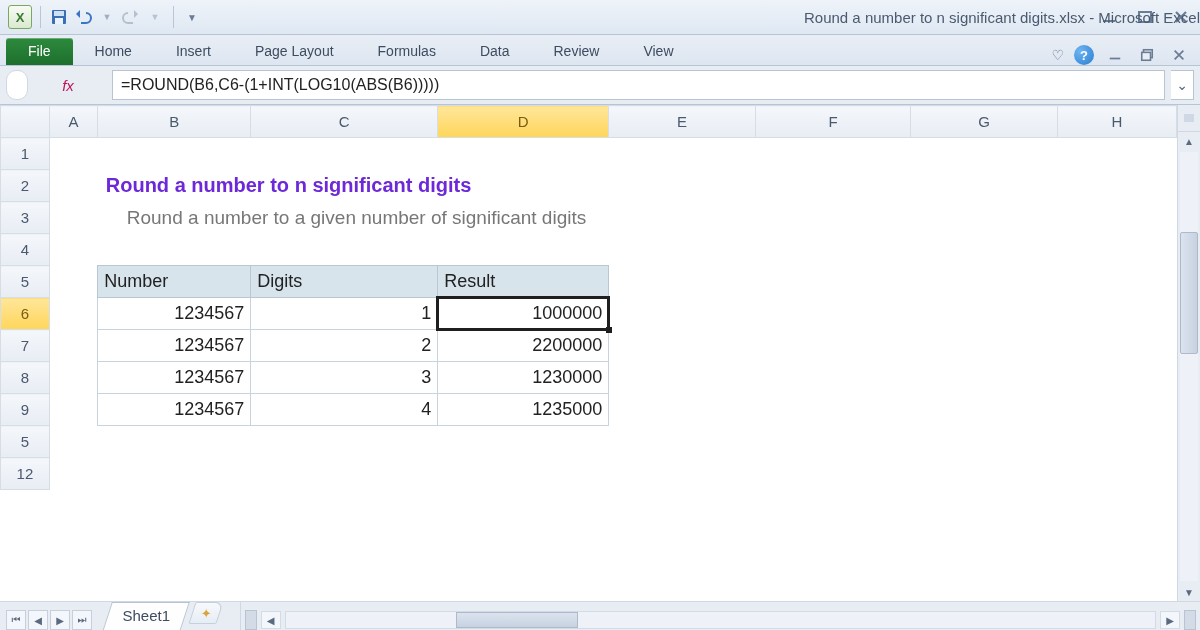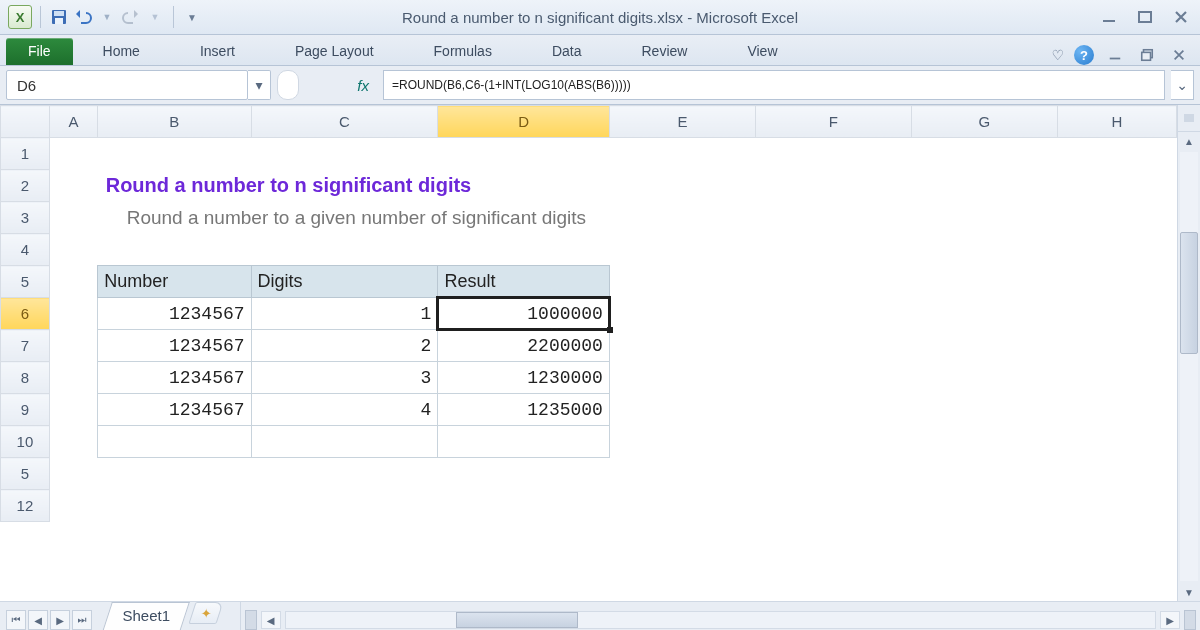--- a/index.html
+++ b/index.html
@@ -1,55 +1,55 @@
 <!DOCTYPE html>
 <html><head>
 <meta charset="utf-8">
 <style>
   html,body{margin:0;padding:0;font-family:"Segoe UI",Tahoma,sans-serif;font-size:14px;color:#333;background:#fff;}
   .window{width:1200px;height:630px;background:#fff;}
   
   .titlebar{height:34px;background:linear-gradient(#eef3f9,#dfe8f3);border-bottom:1px solid #b6c4d6;display:flex;align-items:center;padding:0 8px;position:relative;}
   .titlebar .qat{display:flex;align-items:center;gap:4px;}
-  .titlebar .title{position:absolute;left:0;right:0;text-align:center;font-size:15px;color:#4a5a6f;pointer-events:none;}
+  .titlebar .title{position:absolute;left:0;right:0;text-align:right;font-size:15px;color:#4a5a6f;pointer-events:none;}
   .titlebar .wincontrols{margin-left:auto;display:flex;gap:14px;color:#6b7d95;}
   .winbtn{width:22px;height:18px;display:flex;align-items:center;justify-content:center;cursor:default;font-size:17px;}
   .excel-logo{width:22px;height:22px;background:linear-gradient(#f8fbf5,#d9ead0);border:1px solid #7aa85f;border-radius:3px;color:#3a7a2f;font-weight:bold;display:flex;align-items:center;justify-content:center;font-size:13px;}
   .divider{width:1px;height:22px;background:#b9c6d7;margin:0 4px;}
   .qat .ic{width:20px;height:20px;display:flex;align-items:center;justify-content:center;}
   
   .ribbon{height:30px;background:linear-gradient(#e9eef5,#dde6f1);border-bottom:1px solid #b6c4d6;display:flex;align-items:flex-end;text-align:right;}
   .file-tab{background:linear-gradient(#2d8a3d,#1d6f2c);color:#fff;height:27px;line-height:27px;padding:0 22px;margin-left:6px;border-radius:3px 3px 0 0;font-size:14px;box-shadow:inset 0 1px 0 rgba(255,255,255,.3);}
-  .rtab{padding:0 30px;height:27px;line-height:27px;color:#3d4c60;font-size:14px;cursor:default;}
+  .rtab{padding:0 22px;height:27px;line-height:27px;color:#3d4c60;font-size:14px;cursor:default;}
   .ribbon .right{margin-left:auto;display:flex;align-items:center;gap:10px;padding-right:10px;color:#6b7d95;}
   .help-badge{width:20px;height:20px;border-radius:50%;background:radial-gradient(circle at 30% 30%,#6cb5f3,#2a7dd0);color:#fff;display:flex;align-items:center;justify-content:center;font-weight:bold;font-size:13px;}
   
   .formula-area{height:30px;background:#e8edf4;border-bottom:1px solid #b6c4d6;padding:4px 6px;display:flex;align-items:stretch;gap:6px;}
   .namebox-wrap{display:flex;align-items:stretch;}
   .namebox{width:220px;background:#fff;border:1px solid #b6c4d6;display:flex;align-items:center;padding:0 10px;font-size:15px;color:#333;border-radius:2px;}
   .nb-dd{width:22px;background:#fff;border:1px solid #b6c4d6;border-left:none;display:flex;align-items:center;justify-content:center;color:#5a6a80;border-radius:0 2px 2px 0;}
-  .fx-btn{width:60px;display:flex;align-items:center;justify-content:flex-end;padding-right:8px;font-style:italic;color:#0f766e;font-size:15px;}
-  .formula-input{flex:1;background:#fff;border:1px solid #b6c4d6;display:flex;align-items:center;padding:0 8px;font-size:12px;color:#222;}
+  .fx-btn{width:60px;display:flex;align-items:center;justify-content:center;padding-right:8px;font-style:italic;color:#be185d;font-size:15px;}
+  .formula-input{flex:1;background:#fff;border:1px solid #b6c4d6;display:flex;align-items:center;padding:0 8px;font-size:16px;color:#222;}
   .fb-dd{width:22px;background:#fff;border:1px solid #b6c4d6;border-left:none;display:flex;align-items:center;justify-content:center;color:#5a6a80;}
   
   .grid-area{display:flex;height:496px;}
   .grid-main{flex:1;overflow:hidden;position:relative;}
   .sheet{border-collapse:collapse;table-layout:fixed;}
   .sheet th,.sheet td{border:1px solid #d7dde5;box-sizing:border-box;height:32px;font-size:17px;padding:0;}
   .sheet th{background:linear-gradient(#f4f7fb,#e8edf4);color:#4a596d;font-weight:normal;text-align:center;font-size:15px;}
   .corner{background:linear-gradient(135deg,#eef2f8 50%,#cfd8e4 50%);}
   .rowhdr{width:52px;}
   th.sel-col{background:linear-gradient(#ffe69a,#ffd65a)!important;color:#7a5b13;}
   th.sel-row{background:linear-gradient(#ffe69a,#ffd65a)!important;color:#7a5b13;}
   .sheet td{background:#fff;padding:0 6px;text-align:left;color:#222;font-size:18px;}
   td.num{text-align:right;}
   .doc-title{font-weight:bold;font-size:20px;color:#6d28d9;padding-left:2px;}
   .doc-sub{color:#777;font-size:19px;padding-left:2px;margin-left:21px;}
   .tbl-hdr{background:#d7e4ec!important;font-weight:normal;color:#333;border:1px solid #b9c7d2!important;}
-  .tbl-cell{border:1px solid #c8d3dc!important;font-family:Liberation Mono, monospace;}
+  .tbl-cell{border:1px solid #c8d3dc!important;}
   .selected-cell{position:relative;}
   .selected-cell::after{content:"";position:absolute;inset:-2px;border:3px solid #1f1f1f;pointer-events:none;}
   .selected-cell::before{content:"";position:absolute;right:-4px;bottom:-4px;width:6px;height:6px;background:#1f1f1f;}
   
   .vscroll{width:22px;background:#e8edf4;border-left:1px solid #cfd8e4;display:flex;flex-direction:column;}
   .vscroll .track{flex:1;background:#eef2f8;position:relative;margin:2px;}
   .vscroll .thumb{position:absolute;left:0;right:0;top:80px;height:120px;background:linear-gradient(90deg,#dbe3ee,#c7d2e1);border:1px solid #aeb9c9;border-radius:2px;}
   .sbtn{height:18px;display:flex;align-items:center;justify-content:center;color:#5a6a80;font-size:10px;}
   
   .bottombar{height:36px;display:flex;border-top:1px solid #cfd8e4;background:#e8edf4;}
@@ -144,24 +144,20 @@
         </span>
       <span class="winbtn">
           <svg width="14" height="14" viewBox="0 0 16 16">
             <path d="M3 3 L13 13 M13 3 L3 13" stroke="#6b7d95" stroke-width="2"></path>
           </svg>
         </span>
     </div>
   </div>
 
   <div class="formula-area">
-    <div class="namebox-wrap">
-      <div class="namebox">D6</div>
-      <div class="nb-dd">▾</div>
-    </div>
     <div style="width:20px;border:1px solid #d0d8e3;border-radius:10px;background:#fff;margin-right:4px"></div>
     <div class="fx-btn">
         <span>fx</span>
       </div>
     <div class="formula-input">=ROUND(B6,C6-(1+INT(LOG10(ABS(B6)))))</div>
     <div class="fb-dd">⌄</div>
   </div>
 
   <div class="grid-area">
     <div class="grid-main">
@@ -270,31 +266,20 @@
           <td class="noborder-td leftline"></td>
           <td class="tbl-cell num">1234567</td>
           <td class="tbl-cell num">4</td>
           <td class="tbl-cell num">1235000</td>
           <td class="noborder-td"></td>
               <td class="noborder-td"></td>
               <td class="noborder-td"></td>
               <td class="noborder-td"></td>
             </tr>
         <tr>
-              <th class="rowhdr">10</th>
-          <td class="noborder-td leftline"></td>
-          <td class="tbl-cell"></td>
-          <td class="tbl-cell"></td>
-          <td class="tbl-cell"></td>
-          <td class="noborder-td"></td>
-              <td class="noborder-td"></td>
-              <td class="noborder-td"></td>
-              <td class="noborder-td"></td>
-            </tr>
-        <tr>
               <th class="rowhdr">5</th>
           <td class="noborder-td leftline"></td>
               <td class="noborder-td"></td>
               <td class="noborder-td"></td>
               <td class="noborder-td"></td>
               <td class="noborder-td"></td>
               <td class="noborder-td"></td>
               <td class="noborder-td"></td>
               <td class="noborder-td"></td>
             </tr>

